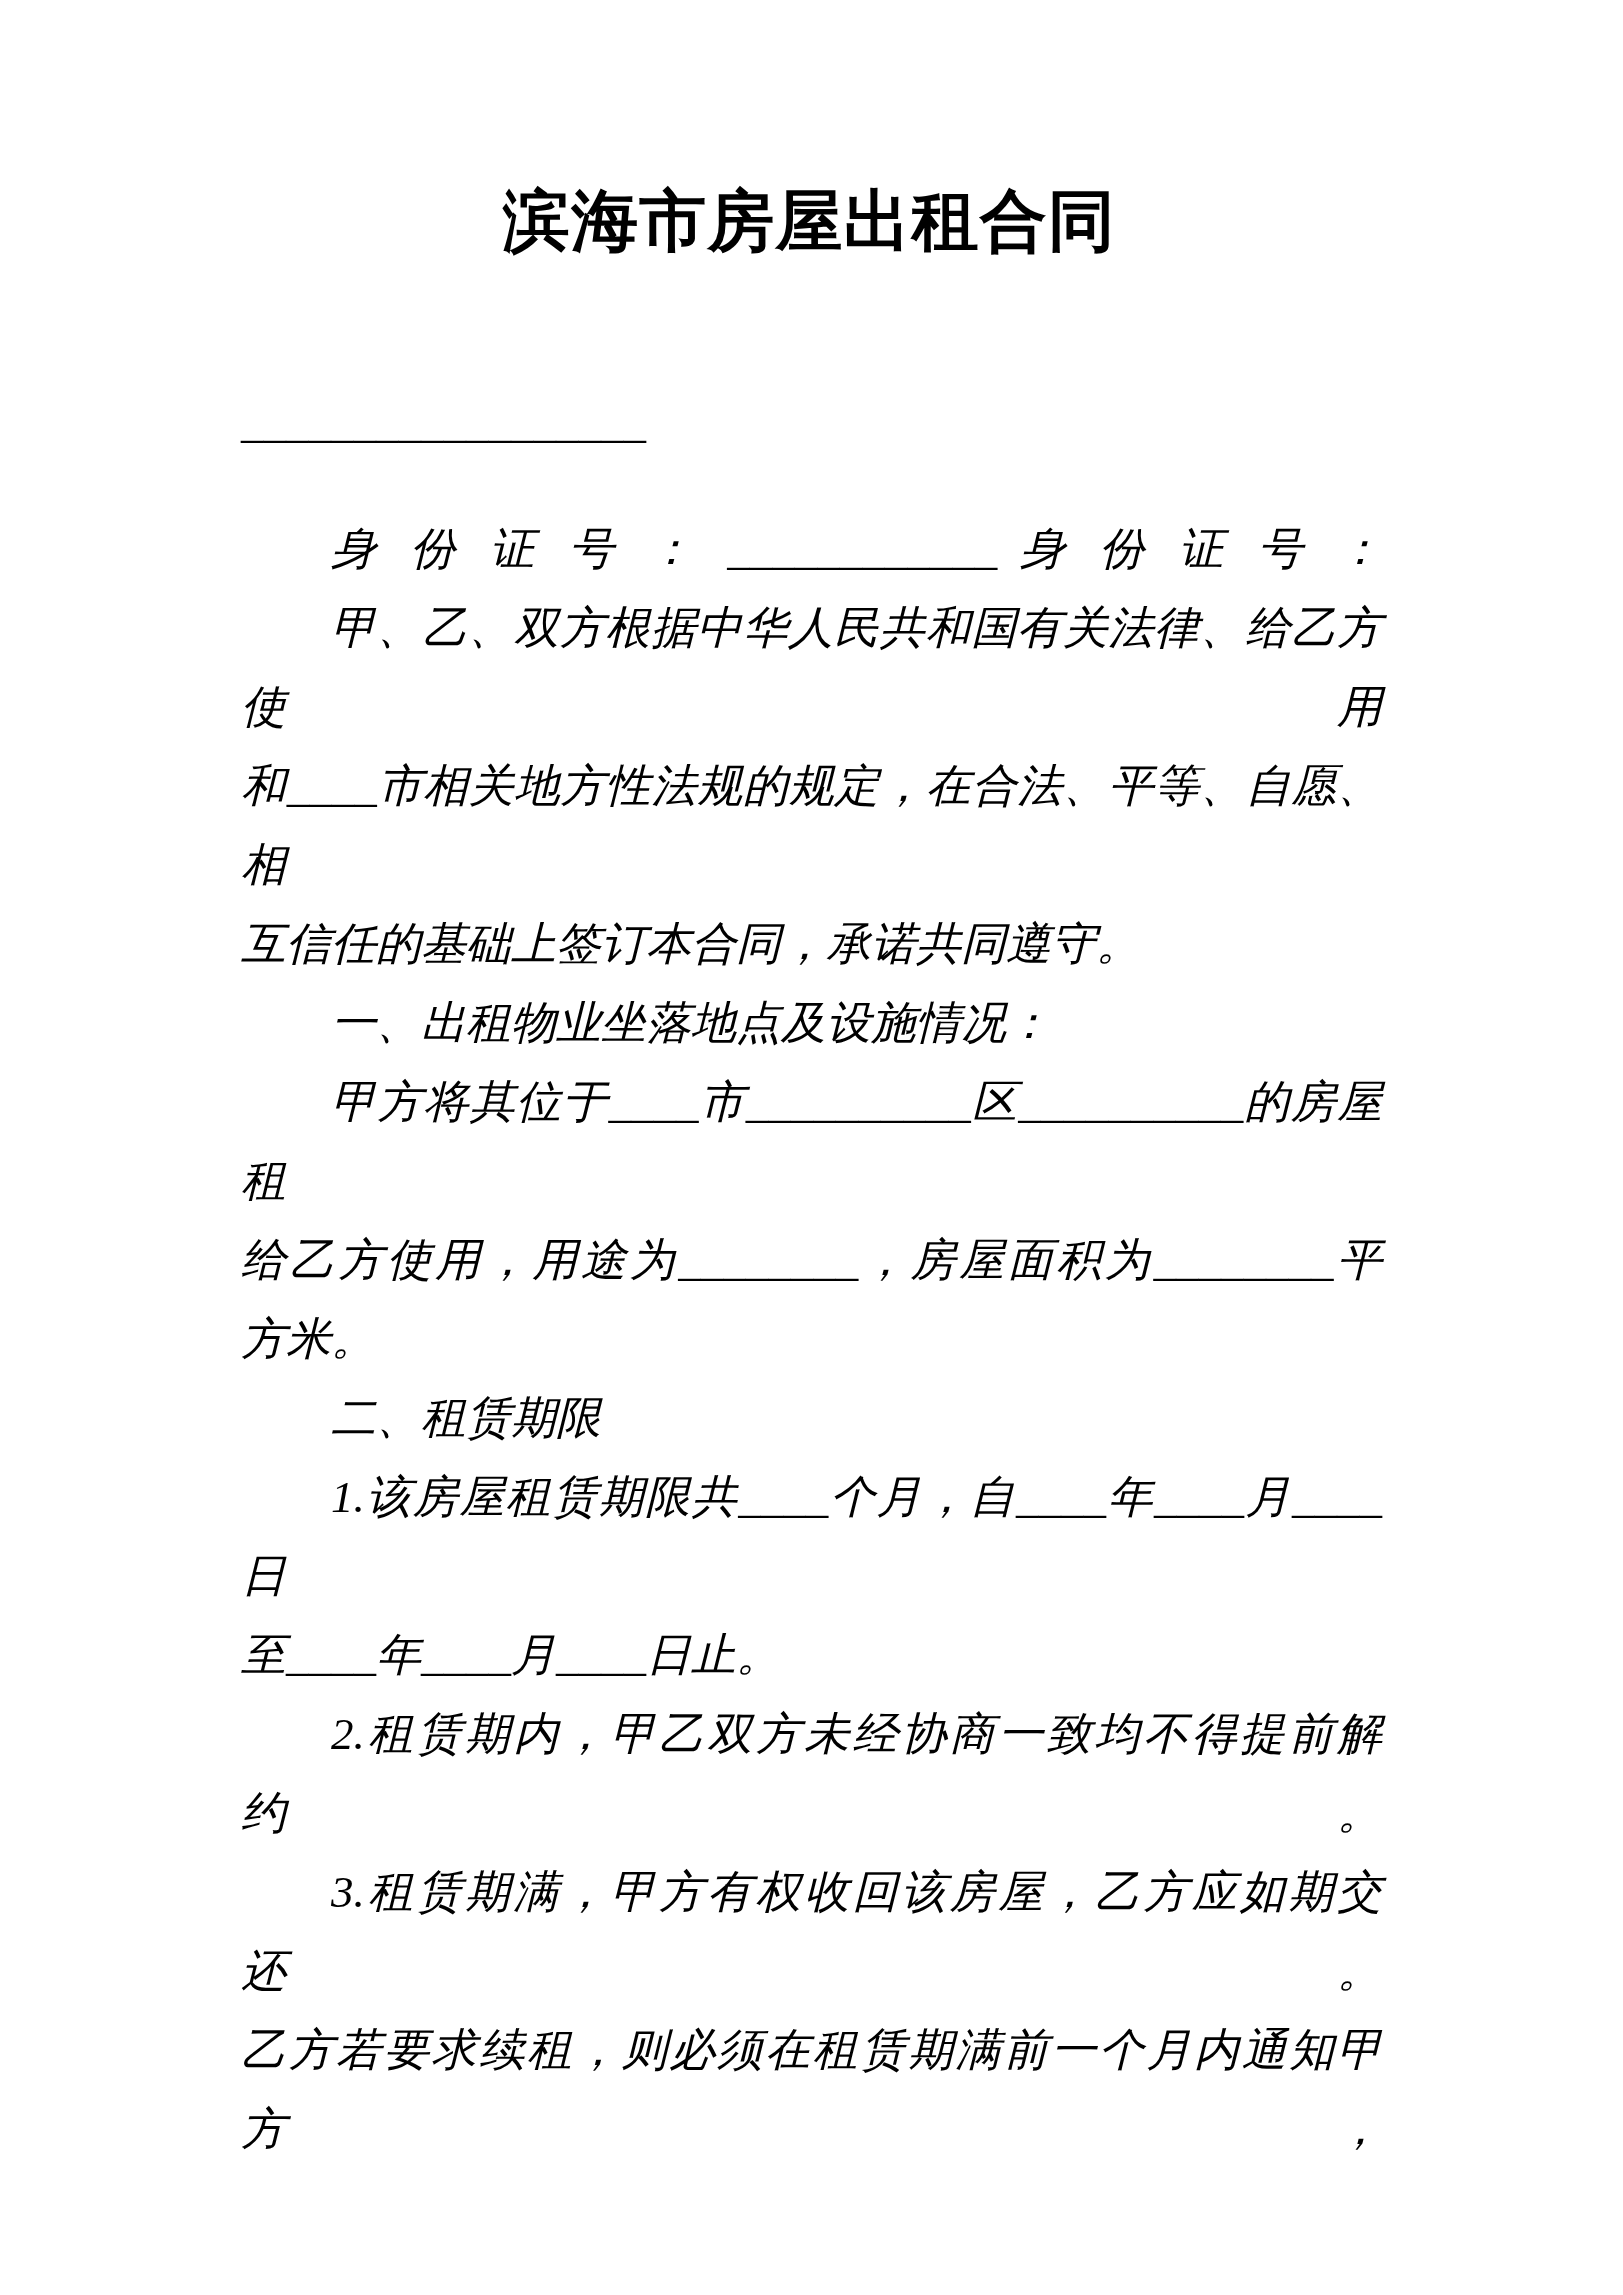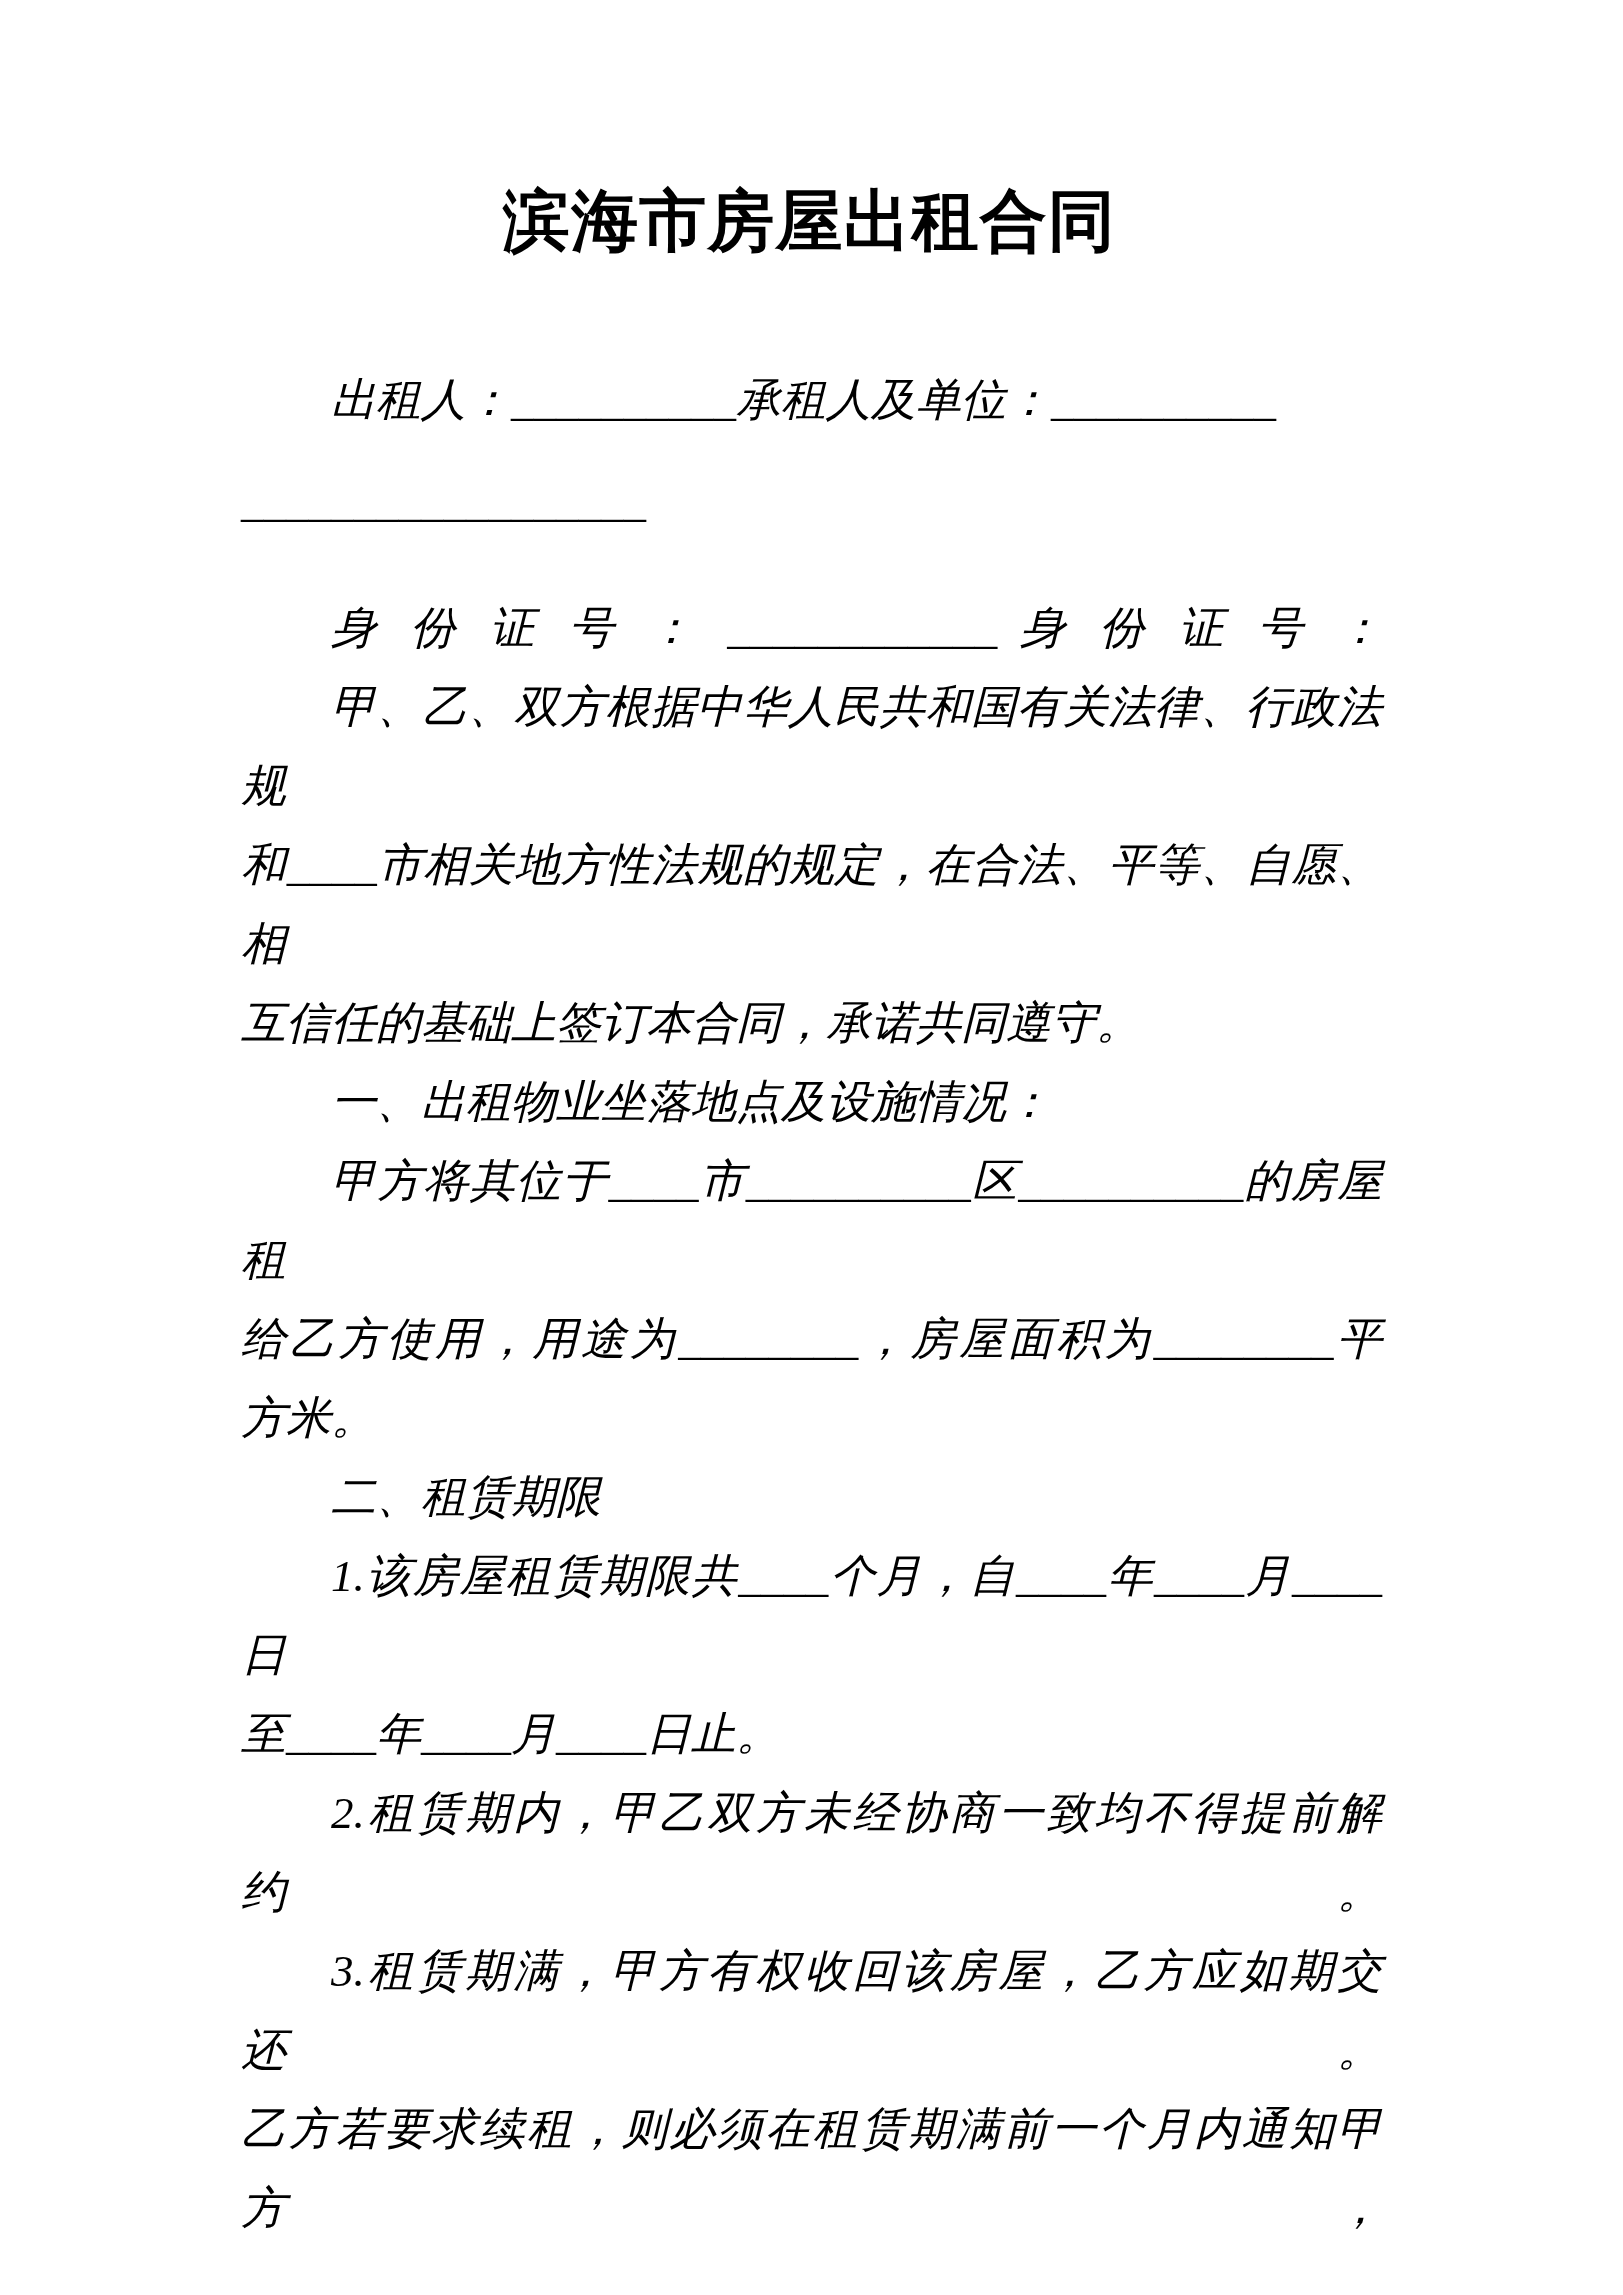--- a/index.html
+++ b/index.html
@@ -55,25 +55,24 @@
 </style>
 </head>
 <body>
 
 <div class="page">
 
   <h1 class="title">滨海市房屋出租合同</h1>
 
   <div class="doc">
 
-    <div class="line indent">出租人：__________承租人及单位：__________</div>
     <div class="line wrapline">__________________</div>
     <div class="line indent fill">身 份 证 号 ： ____________ 身 份 证 号 ：</div>
 
-    <div class="line indent fill">甲、乙、双方根据中华人民共和国有关法律、行政法规</div>
+    <div class="line indent fill">甲、乙、双方根据中华人民共和国有关法律、给乙方使用</div>
     <div class="line fill">和____市相关地方性法规的规定，在合法、平等、自愿、相</div>
     <div class="line">互信任的基础上签订本合同，承诺共同遵守。</div>
 
     <div class="line indent">一、出租物业坐落地点及设施情况：</div>
     <div class="line indent fill">甲方将其位于____市__________区__________的房屋租</div>
     <div class="line fill">给乙方使用，用途为________，房屋面积为________平</div>
     <div class="line">方米。</div>
 
     <div class="line indent">二、租赁期限</div>
     <div class="line indent fill">1.该房屋租赁期限共____个月，自____年____月____日</div>

